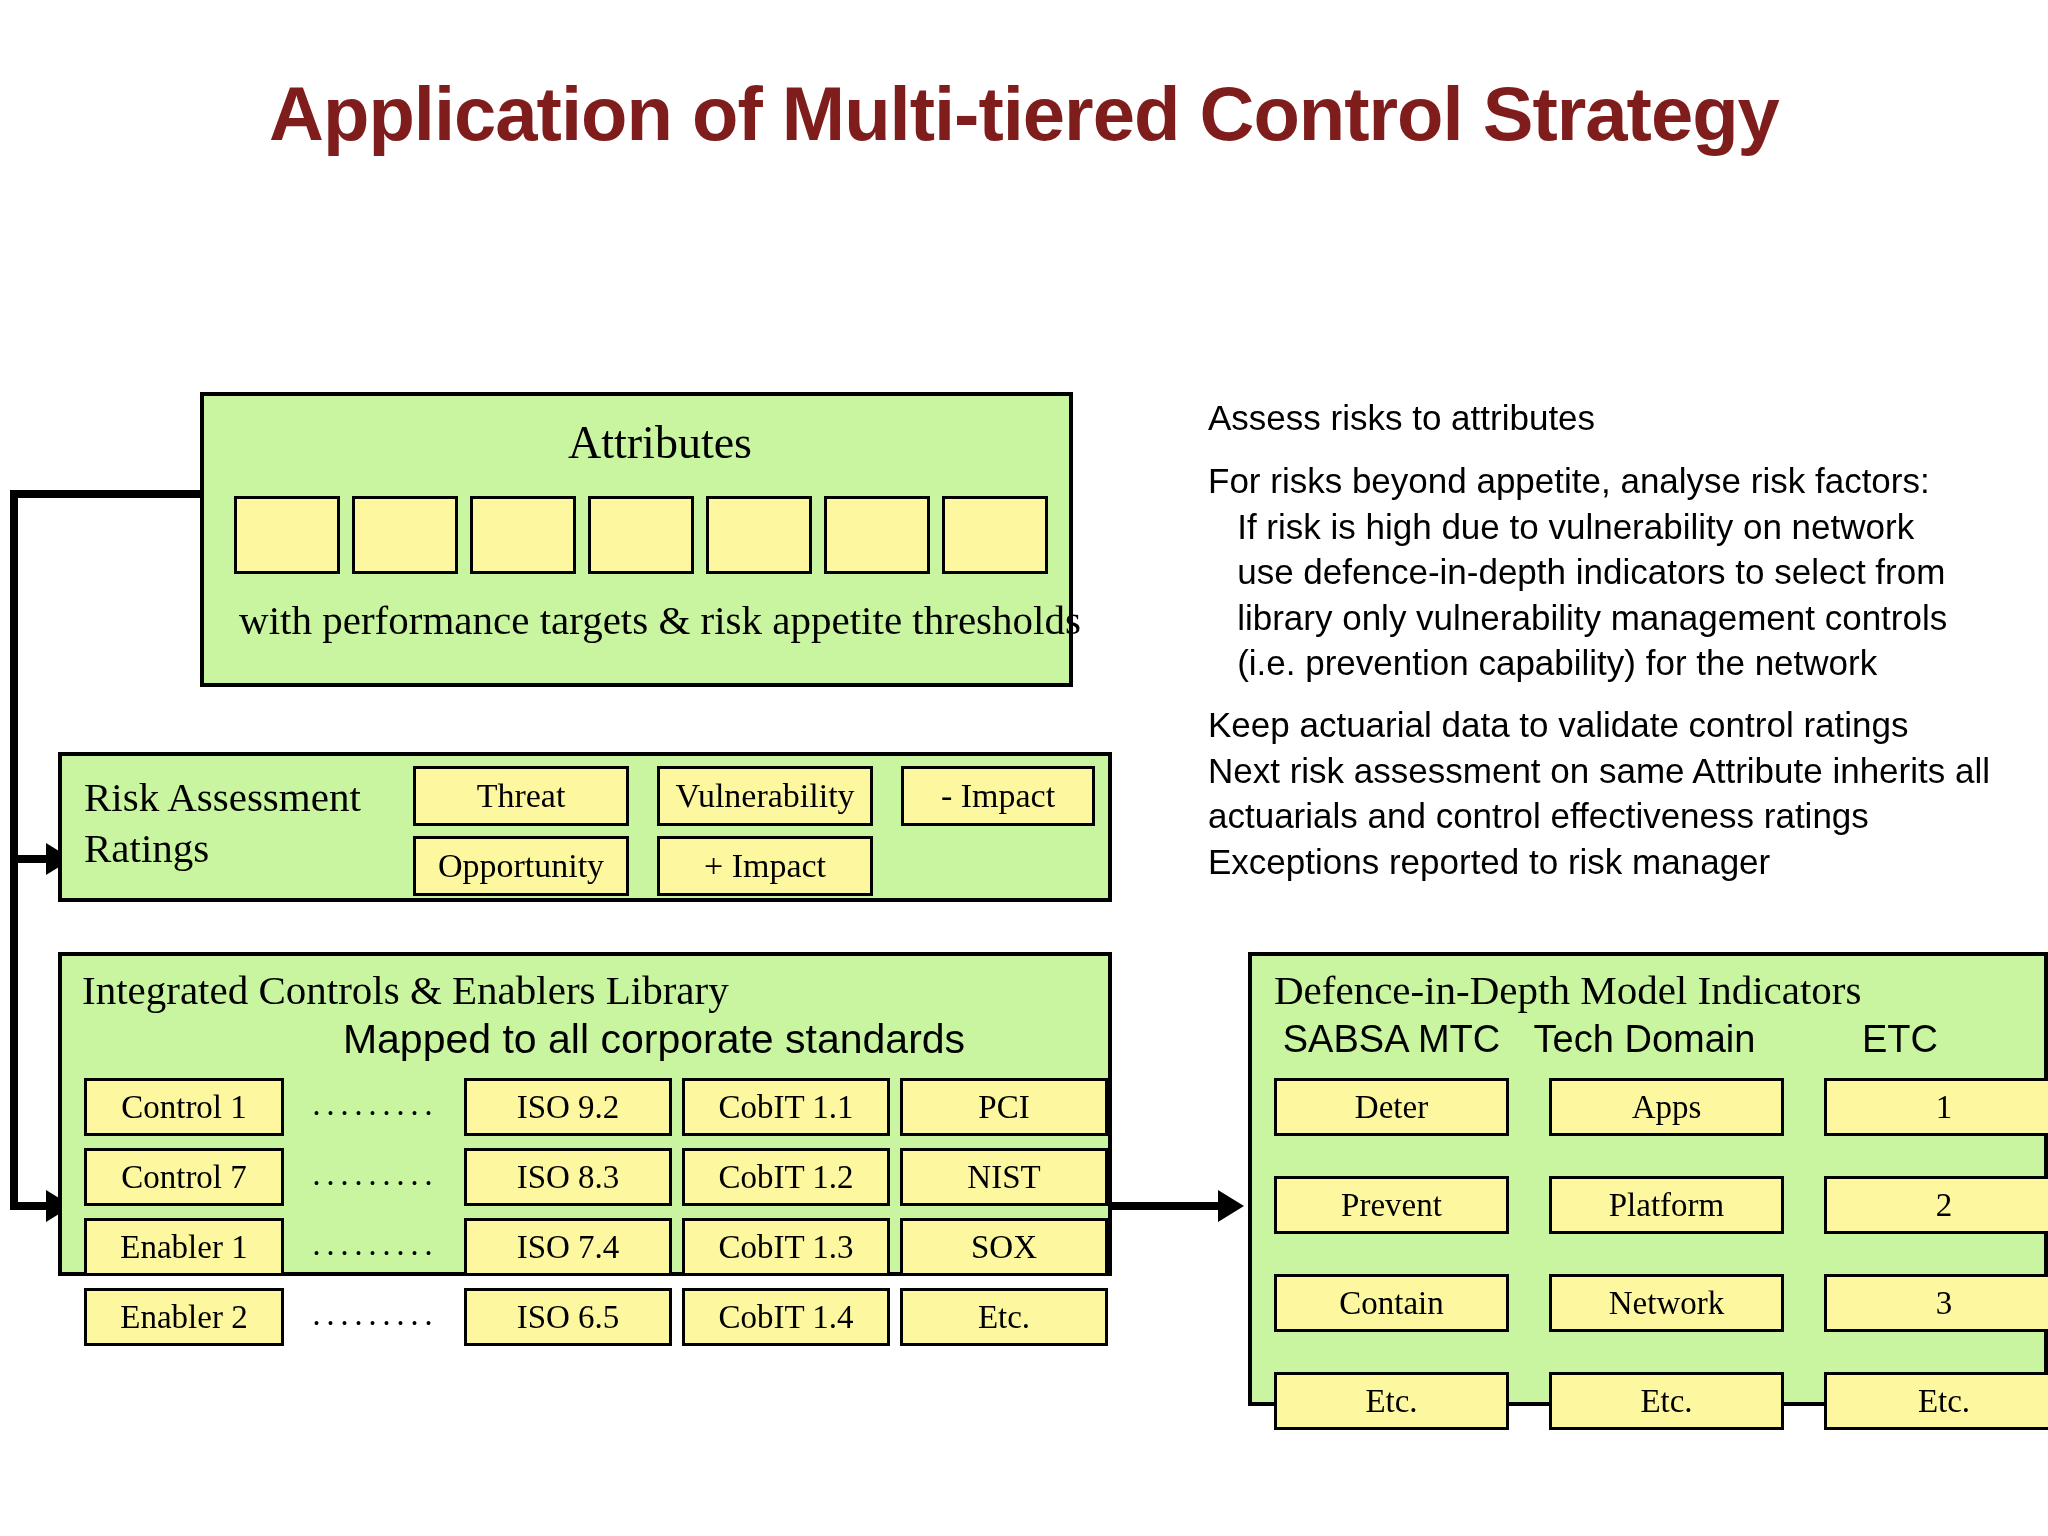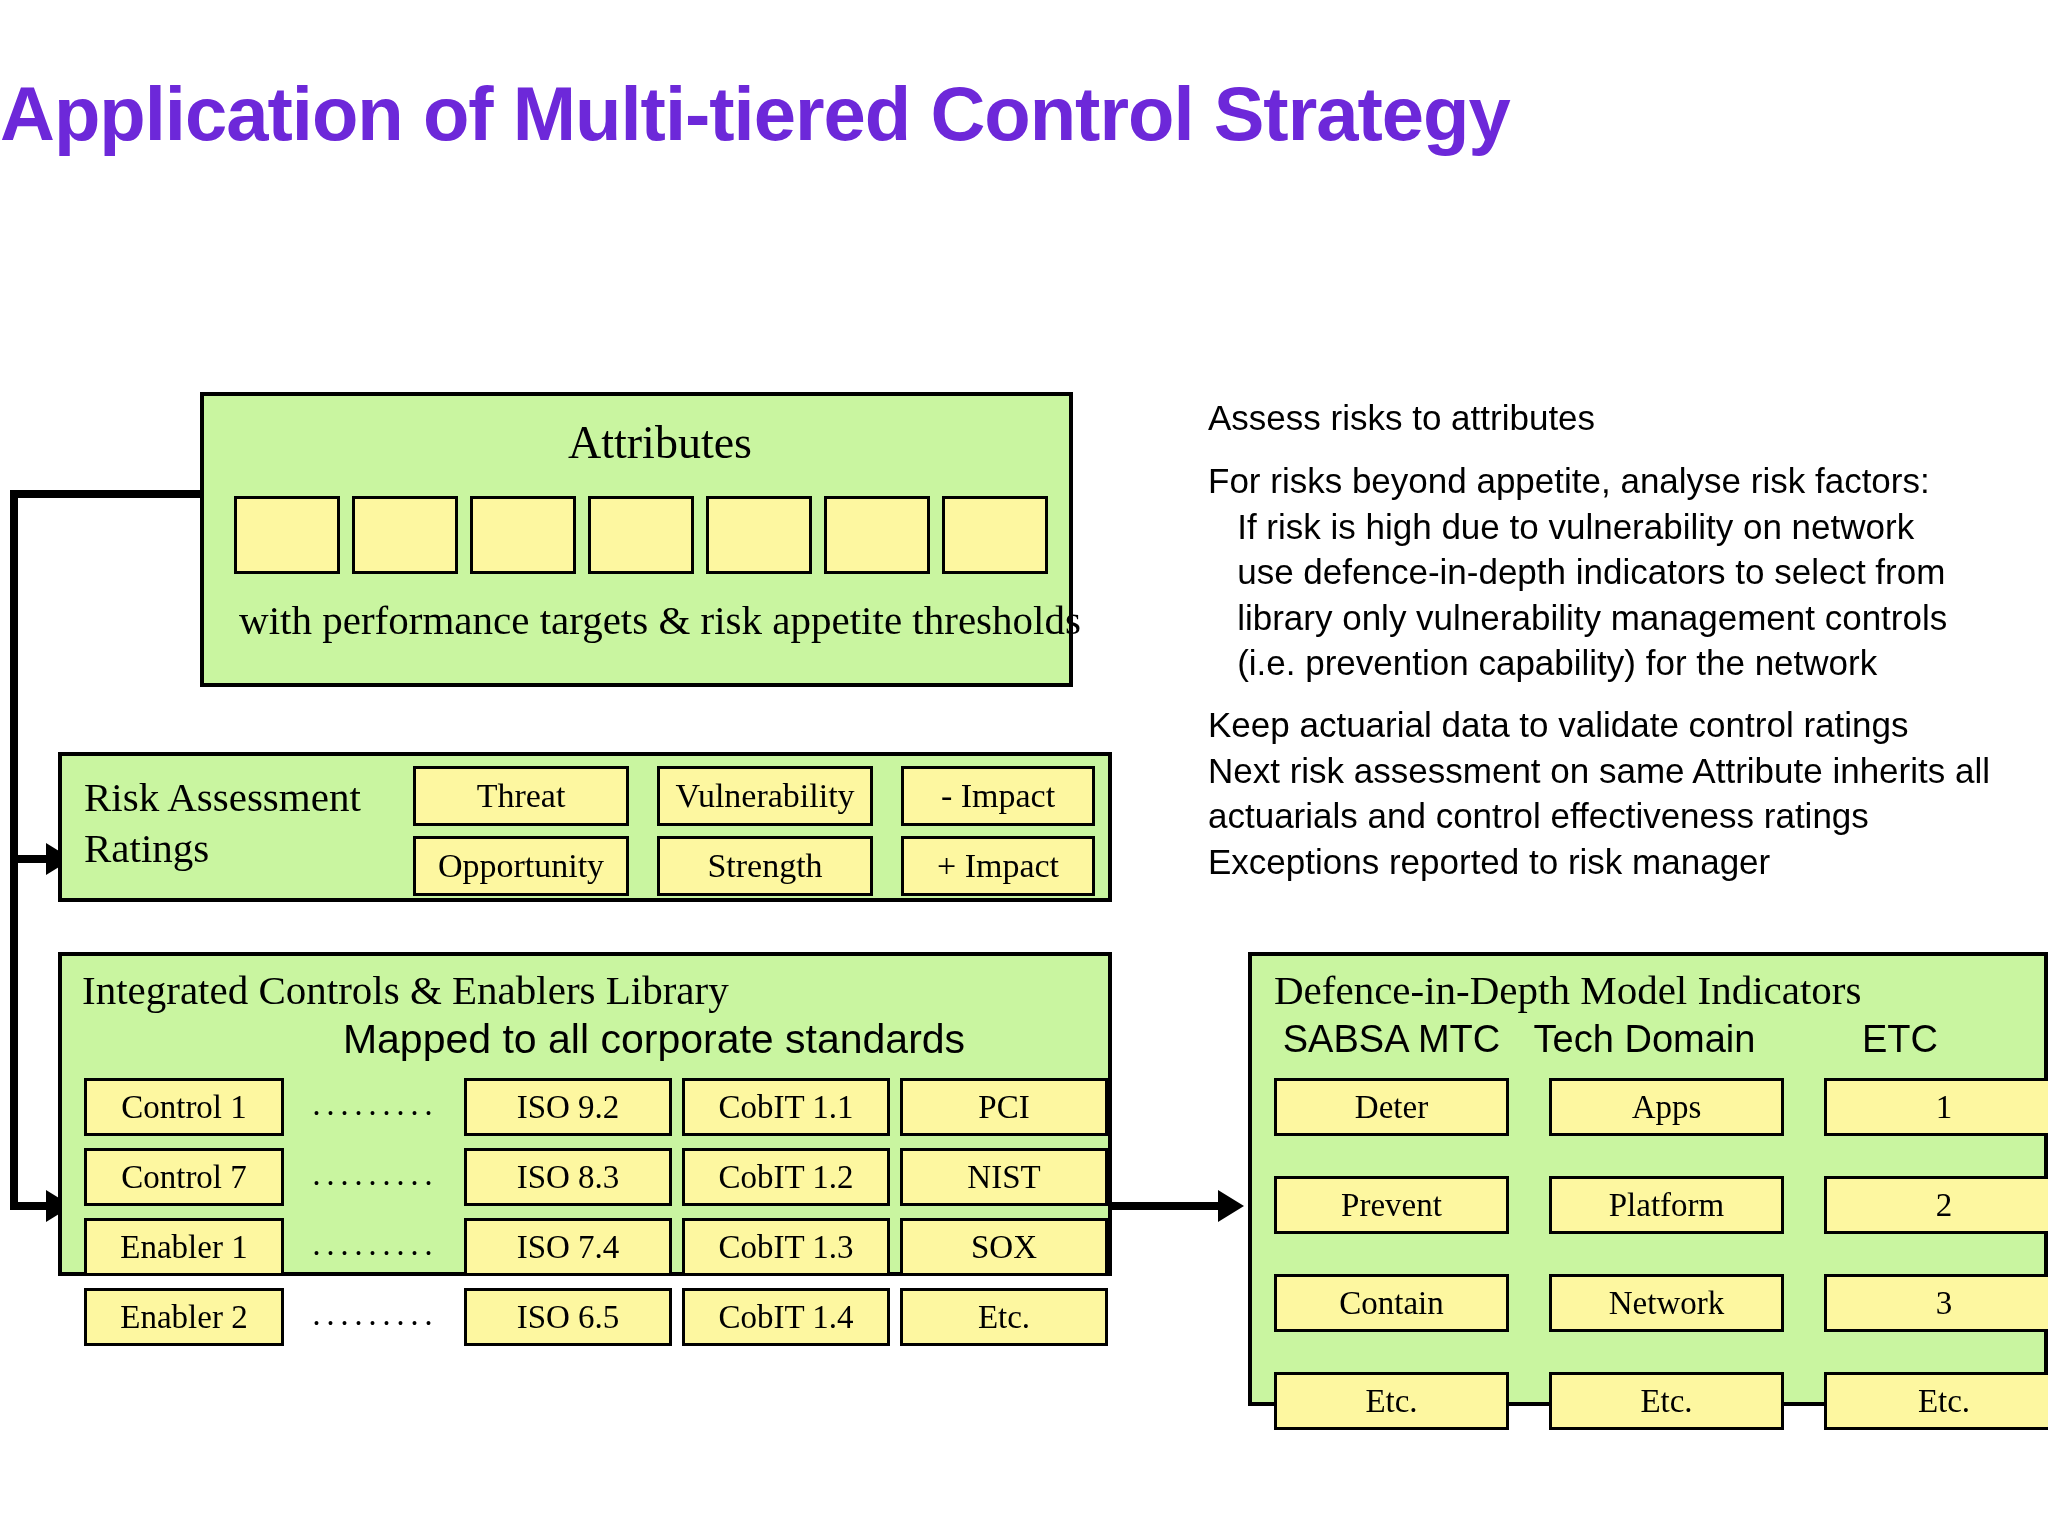--- a/index.html
+++ b/index.html
@@ -15,25 +15,26 @@
     overflow: hidden;
     font-family: "Liberation Serif", serif;
   }
 
   
   #title {
     position: absolute;
     left: 0;
     top: 70px;
     width: 2048px;
+    text-align: center;
     font-family: "Liberation Sans", sans-serif;
     font-weight: bold;
     font-size: 76px;
     letter-spacing: -1px;
-    color: #6d28d9;
+    color: #7f1d1d;
     white-space: nowrap;
   }
 
   
   .panel {
     position: absolute;
     background: #c9f5a0;
     border: 4px solid #000000;
     box-sizing: border-box;
   }
@@ -258,21 +259,20 @@
     <div id="attributes-sub">with performance targets &amp; risk appetite thresholds</div>
   </div>
 
   <div class="panel" id="risk-panel">
     <div id="risk-label">Risk Assessment Ratings</div>
     <div id="risk-grid">
         <div class="chip">Threat</div>
         <div class="chip">Vulnerability</div>
         <div class="chip">- Impact</div>
         <div class="chip">Opportunity</div>
-        <div class="chip">Strength</div>
         <div class="chip">+ Impact</div>
       </div>
   </div>
 
   <div class="panel" id="library-panel">
     <div id="library-title">Integrated Controls &amp; Enablers Library</div>
     <div id="library-sub">Mapped to all corporate standards</div>
     <div id="library-grid">
         <div class="chip">Control 1</div>
         <div class="chip dots">·········</div>

